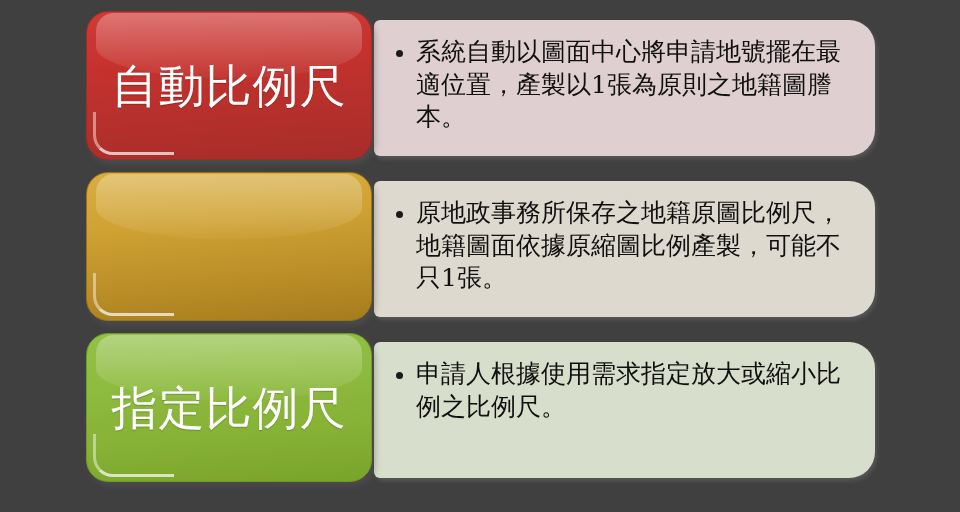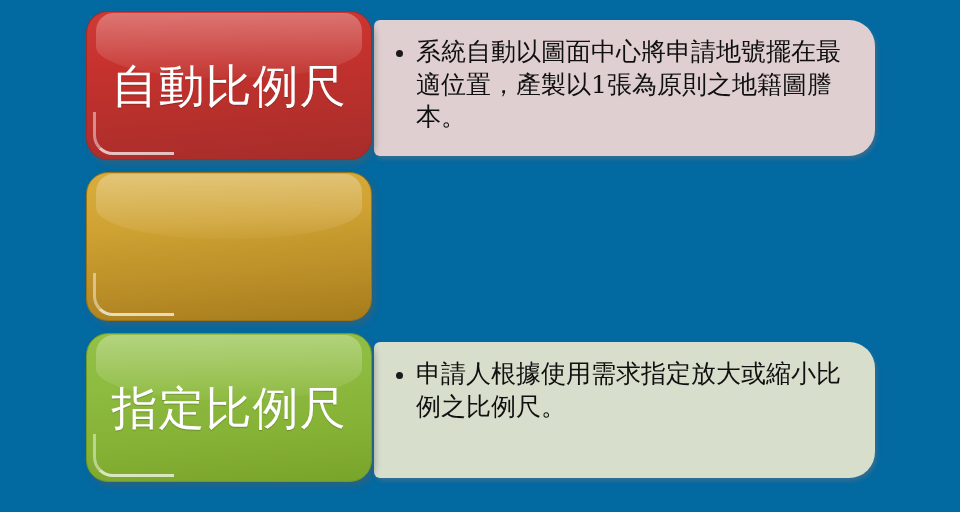--- a/index.html
+++ b/index.html
@@ -11,21 +11,21 @@
     height: 512px;
     background: #ffffff;
     font-family: "DejaVu Sans", "Liberation Sans", sans-serif;
     overflow: hidden;
   }
 
   .slide {
     position: relative;
     width: 960px;
     height: 512px;
-    background: #0369a1;
+    background: #404040;
   }
 
   
   .row {
     position: absolute;
     left: 0;
     width: 960px;
     height: 150px;
   }
   .row-1 { top: 11px; }
@@ -148,20 +148,25 @@
       </ul>
     </div>
     <div class="chip chip-red">
       <span class="gloss-top"></span>
       <span class="gloss-arc"></span>
       <span class="chip-label">自動比例尺</span>
     </div>
   </div>
 
   <div class="row row-2">
+    <div class="desc-panel">
+      <ul class="desc-list">
+        <li class="desc-item">原地政事務所保存之地籍原圖比例尺，地籍圖面依據原縮圖比例產製，可能不只1張。</li>
+      </ul>
+    </div>
     <div class="chip chip-gold">
       <span class="gloss-top"></span>
       <span class="gloss-arc"></span>
     </div>
   </div>
 
   <div class="row row-3">
     <div class="desc-panel">
       <ul class="desc-list">
         <li class="desc-item">申請人根據使用需求指定放大或縮小比例之比例尺。</li>

